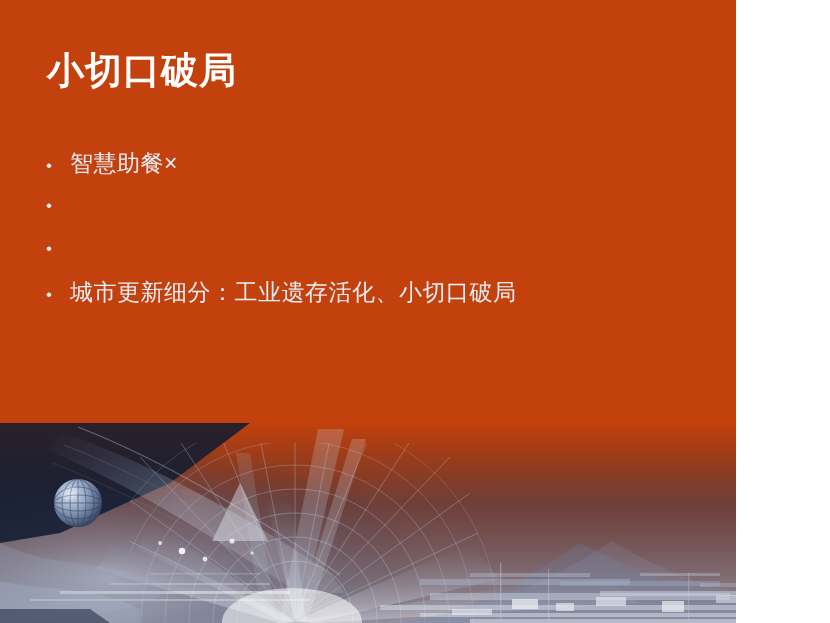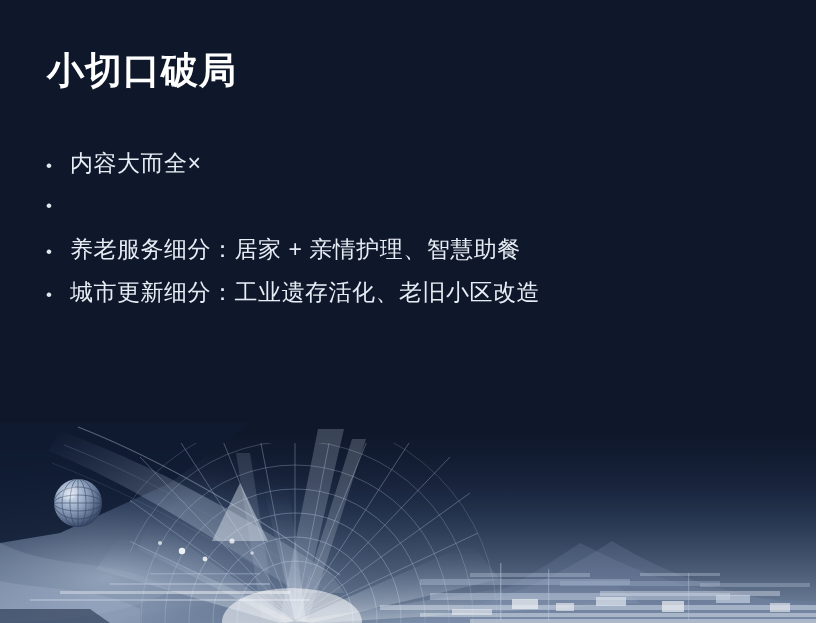--- a/index.html
+++ b/index.html
@@ -9,23 +9,23 @@
   }
   body {
     width: 830px;
     height: 623px;
     overflow: hidden;
     font-family: "Liberation Sans", "DejaVu Sans", sans-serif;
   }
 
   #slide {
     position: relative;
-    width: 816px;
+    width: 736px;
     height: 623px;
-    background: #0f172a;
+    background: #c2410c;
     overflow: hidden;
   }
 
   
   #artwork {
     position: absolute;
     left: 0;
     bottom: 0;
     width: 830px;
     height: 200px;
@@ -266,32 +266,31 @@
       </g>
     </svg>
   </div>
 
   <div id="title">小切口破局</div>
 
   <div id="bullets">
 
     <div class="bullet-row">
       <span class="bullet-marker">•</span>
-      <span class="bullet-text">内容大而全×</span>
-    </div>
-
-    <div class="bullet-row">
-      <span class="bullet-marker">•</span>
-    </div>
-
-    <div class="bullet-row">
-      <span class="bullet-marker">•</span>
-      <span class="bullet-text">养老服务细分：居家 + 亲情护理、智慧助餐</span>
-    </div>
-
-    <div class="bullet-row">
-      <span class="bullet-marker">•</span>
-      <span class="bullet-text">城市更新细分：工业遗存活化、老旧小区改造</span>
+      <span class="bullet-text">智慧助餐×</span>
+    </div>
+
+    <div class="bullet-row">
+      <span class="bullet-marker">•</span>
+    </div>
+
+    <div class="bullet-row">
+      <span class="bullet-marker">•</span>
+    </div>
+
+    <div class="bullet-row">
+      <span class="bullet-marker">•</span>
+      <span class="bullet-text">城市更新细分：工业遗存活化、小切口破局</span>
     </div>
 
   </div>
 
 </div>
 
 </body></html>

